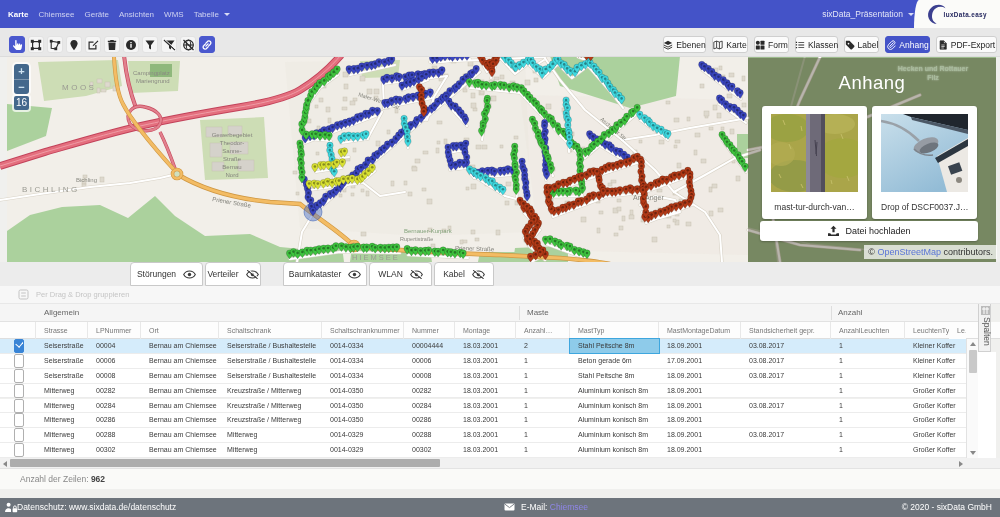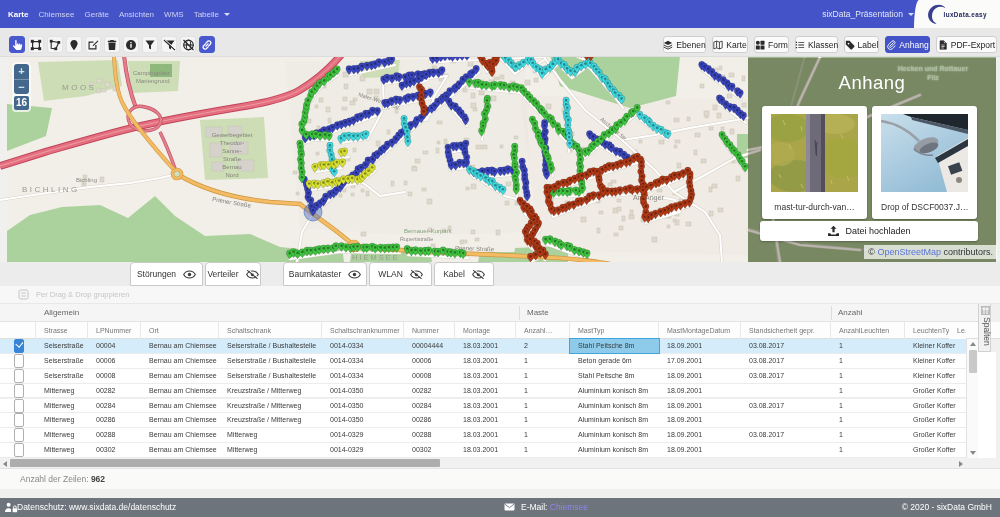--- a/index.html
+++ b/index.html
@@ -10,21 +10,21 @@
 .logo{position:absolute;right:0;top:0;width:76px;height:28px;background:#fbfbf9}
 .logoc{position:absolute;right:76px;top:0;width:10px;height:28px;background:#fbfbf9;border-radius:100% 0 0 0/200% 0 0 0}
 .toolbar{position:absolute;left:0;top:28px;width:1000px;height:29px;background:#e8e8e8;border-bottom:1px solid #dcdcdc}
 .tb{position:absolute;top:8px;width:16px;height:17px;background:#f5f5f5;border:1px solid #e2e2e2;border-radius:3px;display:flex;align-items:center;justify-content:center}
 .tb.act{background:#4a58ce;border-color:#4a58ce}
 .rb{position:absolute;top:8px;height:17px;background:#fbfbfb;border:1px solid #cfcfcf;border-radius:3px;display:flex;align-items:center;justify-content:center;font-size:8.5px;color:#222;padding:0 3px;gap:3px;white-space:nowrap}
 .rb.act{background:#4453c8;border-color:#4453c8;color:#fff}
 .maprow{position:absolute;left:0;top:57px;width:1000px;height:205px}
 .zoomc{position:absolute;left:14px;top:7px;width:15px;height:30px;background:#44688c;border-radius:3px;box-shadow:0 0 0 2px rgba(255,255,255,.7)}
 .zoomc .z{color:#cfe3f2;font-size:11px;text-align:center;height:15px;line-height:14px;font-weight:bold}
-.zlvl{position:absolute;left:14px;top:39px;width:15px;height:14px;background:#44688c;border-radius:2px;box-shadow:0 0 0 2px rgba(255,255,255,.7);color:#fff;font-size:10px;font-weight:bold;text-align:center;line-height:14px}
+.zlvl{position:absolute;left:14px;top:39px;width:15px;height:14px;background:#44688c;border-radius:2px;box-shadow:0 0 0 2px rgba(255,255,255,.7);color:#fff;font-size:10px;font-weight:normal;text-align:center;line-height:14px}
 .panel{position:absolute;left:748px;top:1px;width:248px;height:206px;background:rgba(51,43,19,.35)}
 .panel h1{color:#fff;font-size:18.5px;font-weight:normal;text-align:center;margin-top:14px;letter-spacing:.5px}
 .hlabel{position:absolute;left:138px;top:7px;width:94px;text-align:center;color:#a7bb9b;font-size:7px;font-weight:bold;text-shadow:0 0 2px rgba(255,255,255,.65);line-height:8.5px}
 .card{position:absolute;top:48px;width:105px;background:#fff;border-radius:3px;box-shadow:0 1px 2px rgba(0,0,0,.3);padding:8px 9px 0 9px}
 .card .cap{height:23px;font-size:8.5px;color:#333;text-align:center;line-height:23px;white-space:nowrap;overflow:hidden}
 .upl{position:absolute;left:12px;top:163px;width:218px;height:20px;background:#fff;border-radius:3px;font-size:9px;color:#222;display:flex;align-items:center;justify-content:center;gap:5px;box-shadow:0 1px 2px rgba(0,0,0,.25)}
 .attr{position:absolute;right:3px;bottom:3px;height:14px;background:rgba(255,255,255,.72);font-size:9px;color:#333;padding:0 4px;line-height:14px}
 .attr a{color:#5a75d6;text-decoration:none}
 .tabs{position:absolute;left:0;top:262px;width:1000px;height:24px;background:#ececec}
 .tab{position:absolute;top:0;height:24px;background:#fff;border:1px solid #c9c9c9;border-radius:4px 4px 0 0;display:flex;align-items:center;justify-content:center;gap:7px;font-size:8.5px;color:#333;white-space:nowrap}

